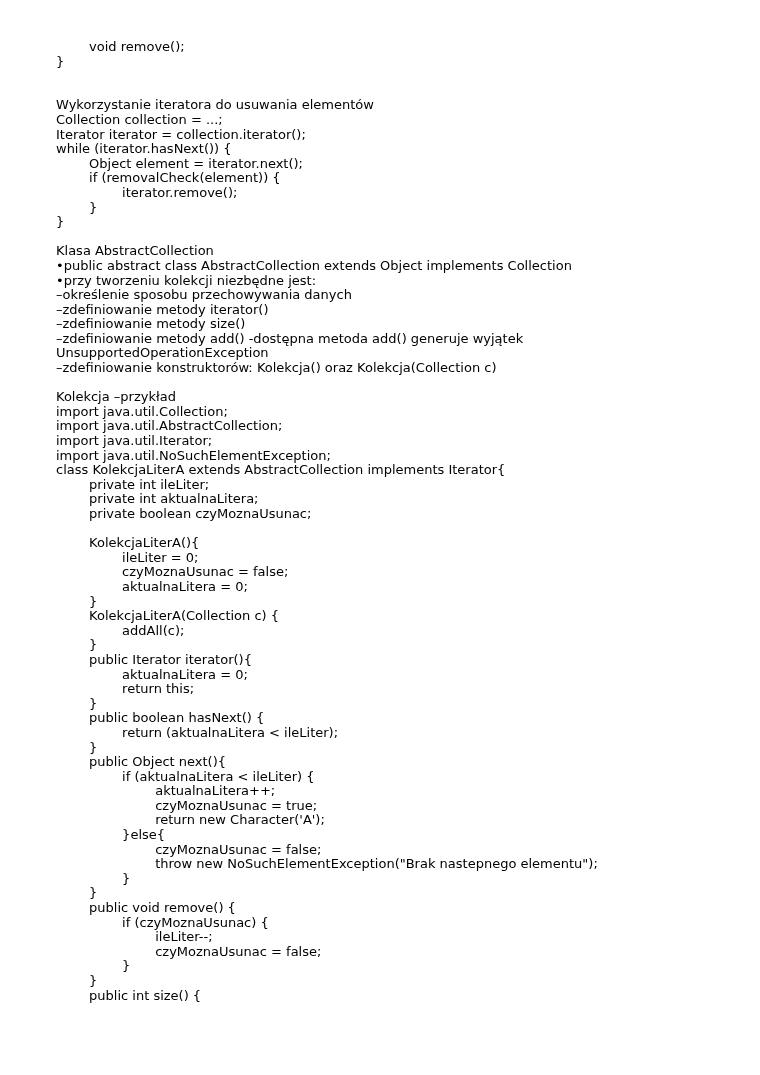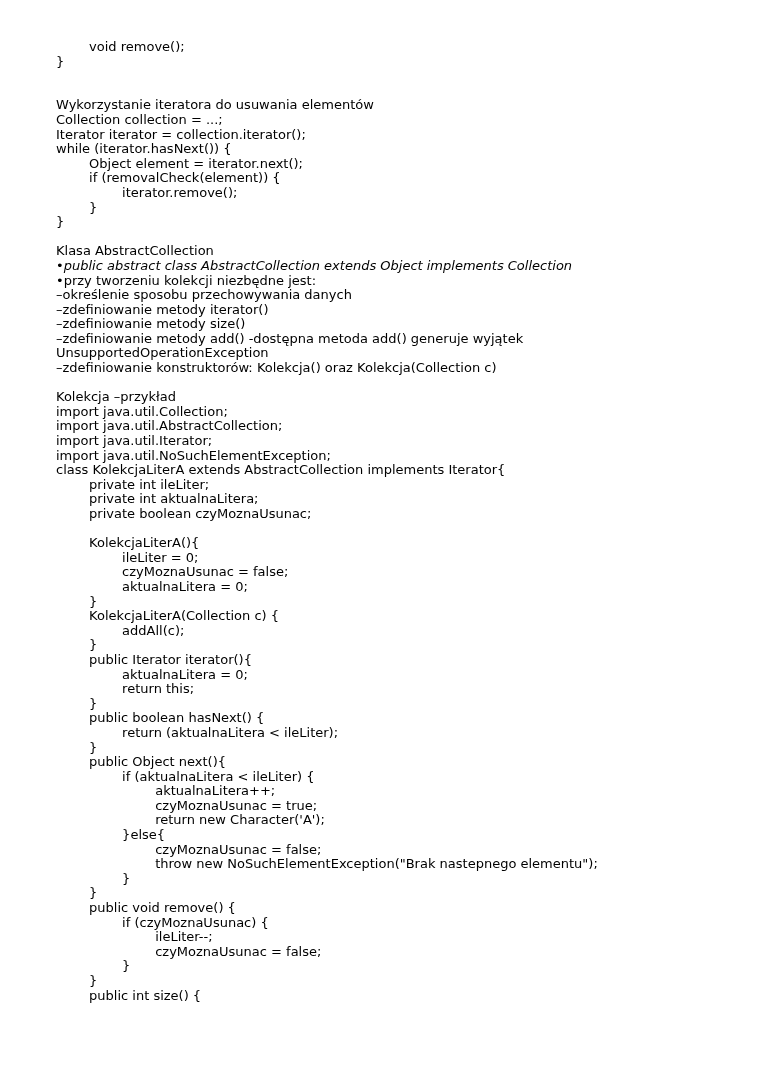--- a/index.html
+++ b/index.html
@@ -29,21 +29,20 @@
     white-space: pre;
     min-height: 14.6px;
   }
   .blank {
     height: 14.6px;
   }
   .heading {
     font-weight: normal;
   }
   .bullet-italic {
-    font-style: italic;
   }
 </style>
 </head>
 <body>
 
 <div class="page">
   <div class="doc" id="doc-body"><div class="line">        void remove();</div><div class="line">}</div><div class="blank"></div><div class="blank"></div><div class="line heading">Wykorzystanie iteratora do usuwania elementów</div><div class="line">Collection collection = ...;</div><div class="line">Iterator iterator = collection.iterator();</div><div class="line">while (iterator.hasNext()) {</div><div class="line">        Object element = iterator.next();</div><div class="line">        if (removalCheck(element)) {</div><div class="line">                iterator.remove();</div><div class="line">        }</div><div class="line">}</div><div class="blank"></div><div class="line heading">Klasa AbstractCollection</div><div class="line bullet-italic">•public abstract class AbstractCollection extends Object implements Collection</div><div class="line">•przy tworzeniu kolekcji niezbędne jest:</div><div class="line">–określenie sposobu przechowywania danych</div><div class="line">–zdefiniowanie metody iterator()</div><div class="line">–zdefiniowanie metody size()</div><div class="line">–zdefiniowanie metody add() -dostępna metoda add() generuje wyjątek</div><div class="line">UnsupportedOperationException</div><div class="line">–zdefiniowanie konstruktorów: Kolekcja() oraz Kolekcja(Collection c)</div><div class="blank"></div><div class="line heading">Kolekcja –przykład</div><div class="line">import java.util.Collection;</div><div class="line">import java.util.AbstractCollection;</div><div class="line">import java.util.Iterator;</div><div class="line">import java.util.NoSuchElementException;</div><div class="line">class KolekcjaLiterA extends AbstractCollection implements Iterator{</div><div class="line">        private int ileLiter;</div><div class="line">        private int aktualnaLitera;</div><div class="line">        private boolean czyMoznaUsunac;</div><div class="line">&nbsp;</div><div class="line">        KolekcjaLiterA(){</div><div class="line">                ileLiter = 0;</div><div class="line">                czyMoznaUsunac = false;</div><div class="line">                aktualnaLitera = 0;</div><div class="line">        }</div><div class="line">        KolekcjaLiterA(Collection c) {</div><div class="line">                addAll(c);</div><div class="line">        }</div><div class="line">        public Iterator iterator(){</div><div class="line">                aktualnaLitera = 0;</div><div class="line">                return this;</div><div class="line">        }</div><div class="line">        public boolean hasNext() {</div><div class="line">                return (aktualnaLitera &lt; ileLiter);</div><div class="line">        }</div><div class="line">        public Object next(){</div><div class="line">                if (aktualnaLitera &lt; ileLiter) {</div><div class="line">                        aktualnaLitera++;</div><div class="line">                        czyMoznaUsunac = true;</div><div class="line">                        return new Character('A');</div><div class="line">                }else{</div><div class="line">                        czyMoznaUsunac = false;</div><div class="line">                        throw new NoSuchElementException("Brak nastepnego elementu");</div><div class="line">                }</div><div class="line">        }</div><div class="line">        public void remove() {</div><div class="line">                if (czyMoznaUsunac) {</div><div class="line">                        ileLiter--;</div><div class="line">                        czyMoznaUsunac = false;</div><div class="line">                }</div><div class="line">        }</div><div class="line">        public int size() {</div></div>
 </div>
 
 </body></html>

